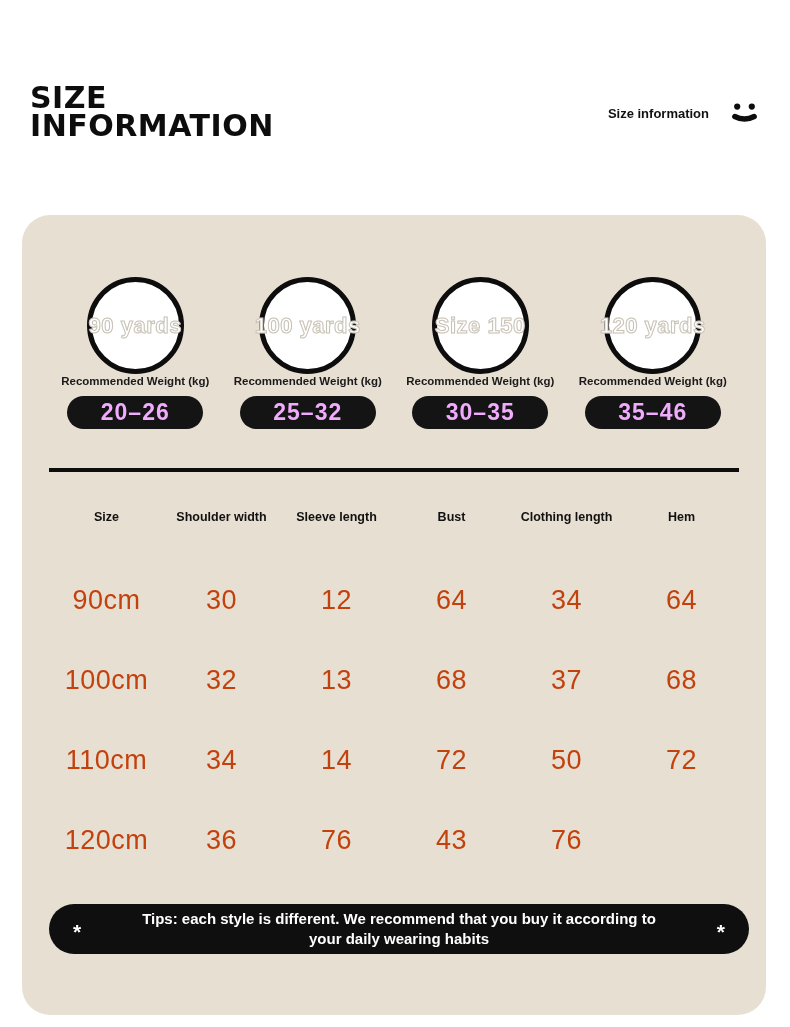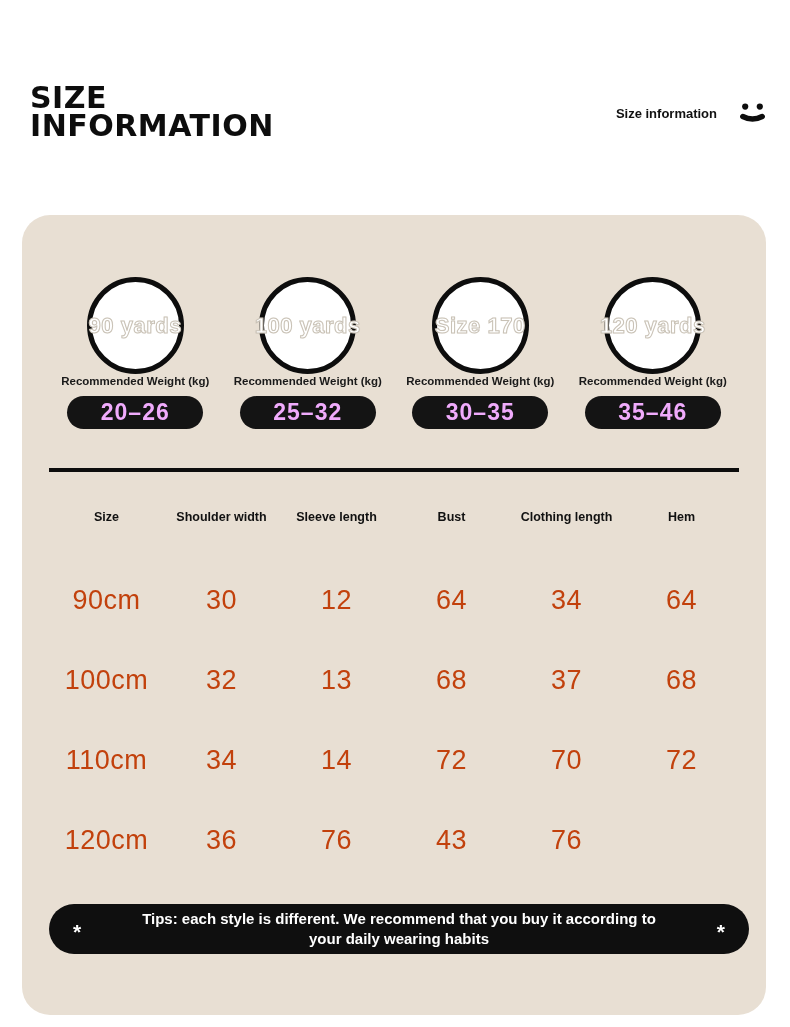--- a/index.html
+++ b/index.html
@@ -7,21 +7,21 @@
   body { font-family: "Liberation Sans", sans-serif; color: #111111; position: relative; }
 
   
   .page-title {
     position: absolute; left: 30px; top: 84px;
     font-family: "DejaVu Sans", sans-serif;
     font-weight: bold; font-size: 30px; line-height: 28px;
     letter-spacing: 0.5px; color: #0d0d0d; text-transform: uppercase;
   }
   .header-right {
-    position: absolute; right: 24px; top: 100px;
+    position: absolute; right: 32px; top: 100px;
     display: flex; align-items: center; gap: 22px; height: 26px;
   }
   .header-right-label { font-size: 13px; font-weight: bold; color: #111; }
   .smiley { width: 27px; height: 24px; display: block; }
 
   
   .panel {
     position: absolute; left: 22px; top: 215px;
     width: 744px; height: 800px;
     background: #e8dfd3; border-radius: 28px;
@@ -115,21 +115,21 @@
     <div class="size-option">
       <div class="size-circle">
         <span class="circle-label">100 yards</span>
       </div>
       <div class="weight-label">Recommended Weight (kg)</div>
       <div class="weight-pill">25–32</div>
     </div>
 
     <div class="size-option">
       <div class="size-circle">
-        <span class="circle-label">Size 170</span>
+        <span class="circle-label">Size 150</span>
       </div>
       <div class="weight-label">Recommended Weight (kg)</div>
       <div class="weight-pill">30–35</div>
     </div>
 
     <div class="size-option">
       <div class="size-circle">
         <span class="circle-label">120 yards</span>
       </div>
       <div class="weight-label">Recommended Weight (kg)</div>
@@ -165,21 +165,21 @@
         <span class="cell">13</span>
         <span class="cell">68</span>
         <span class="cell">37</span>
         <span class="cell">68</span>
       </div>
       <div class="table-row">
         <span class="cell">110cm</span>
         <span class="cell">34</span>
         <span class="cell">14</span>
         <span class="cell">72</span>
-        <span class="cell">70</span>
+        <span class="cell">50</span>
         <span class="cell">72</span>
       </div>
       <div class="table-row">
         <span class="cell">120cm</span>
         <span class="cell">36</span>
         <span class="cell">76</span>
         <span class="cell">43</span>
         <span class="cell">76</span>
       </div>
     </div>

